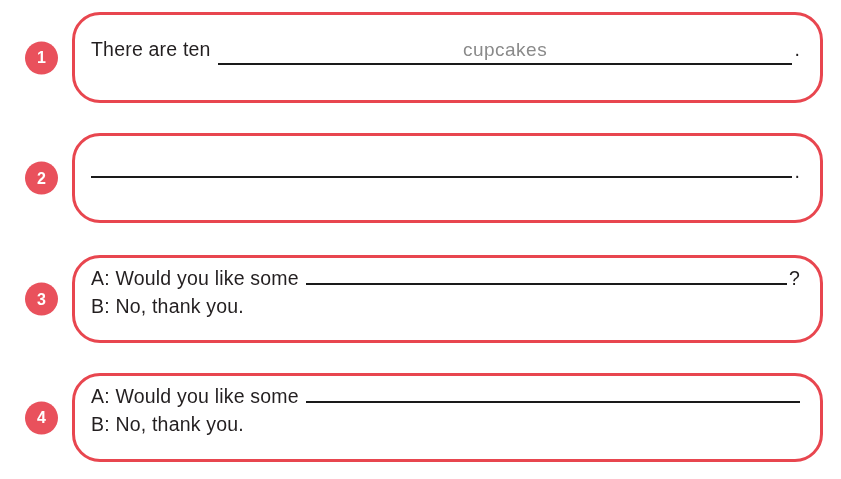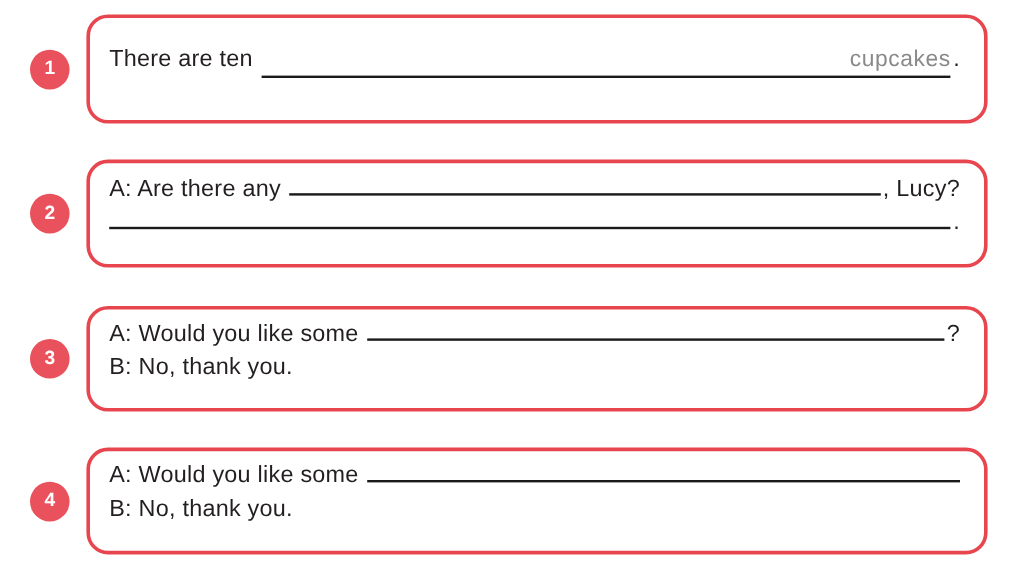--- a/index.html
+++ b/index.html
@@ -36,21 +36,21 @@
     font-weight: bold;
     display: flex;
     align-items: center;
     justify-content: center;
     line-height: 1;
   }
   .box {
     width: 100%;
     height: 100%;
     border: 3.5px solid #e8464f;
-    border-radius: 18px;
+    border-radius: 28px;
     background: #ffffff;
     padding: 6px 20px 20px 16px;
     display: flex;
     flex-direction: column;
     justify-content: space-evenly;
   }
   .box.single { justify-content: center; }
   .line {
     display: flex;
     align-items: baseline;
@@ -58,21 +58,21 @@
     color: #231f20;
     letter-spacing: 0.2px;
     line-height: 1.35;
     white-space: nowrap;
   }
   .seg-before { margin-right: 7px; }
   .seg-after { margin-left: 2px; }
   .blank {
     flex: 1 1 auto;
     border-bottom: 2.2px solid #1a1a1a;
-    text-align: right;
+    text-align: center;
     min-width: 40px;
     align-self: baseline;
   }
   .answer {
     color: #8a8a8a;
     font-size: 19px;
     letter-spacing: 0.5px;
   }
   
   .row-1 { top: 12px;  height: 91px; }
@@ -96,25 +96,20 @@
         <span class="seg-after">.</span>
       </div>
     </div>
   </div>
 
   <div class="row row-2">
     <div class="badge">
       <span>2</span>
     </div>
     <div class="box">
-      <div class="line">
-        <span class="seg-before">A: Are there any</span>
-        <span class="blank"><span class="answer"></span></span>
-        <span class="seg-after">, Lucy?</span>
-      </div>
       <div class="line">
         <span class="blank"><span class="answer"></span></span>
         <span class="seg-after">.</span>
       </div>
     </div>
   </div>
 
   <div class="row row-3">
     <div class="badge">
       <span>3</span>

